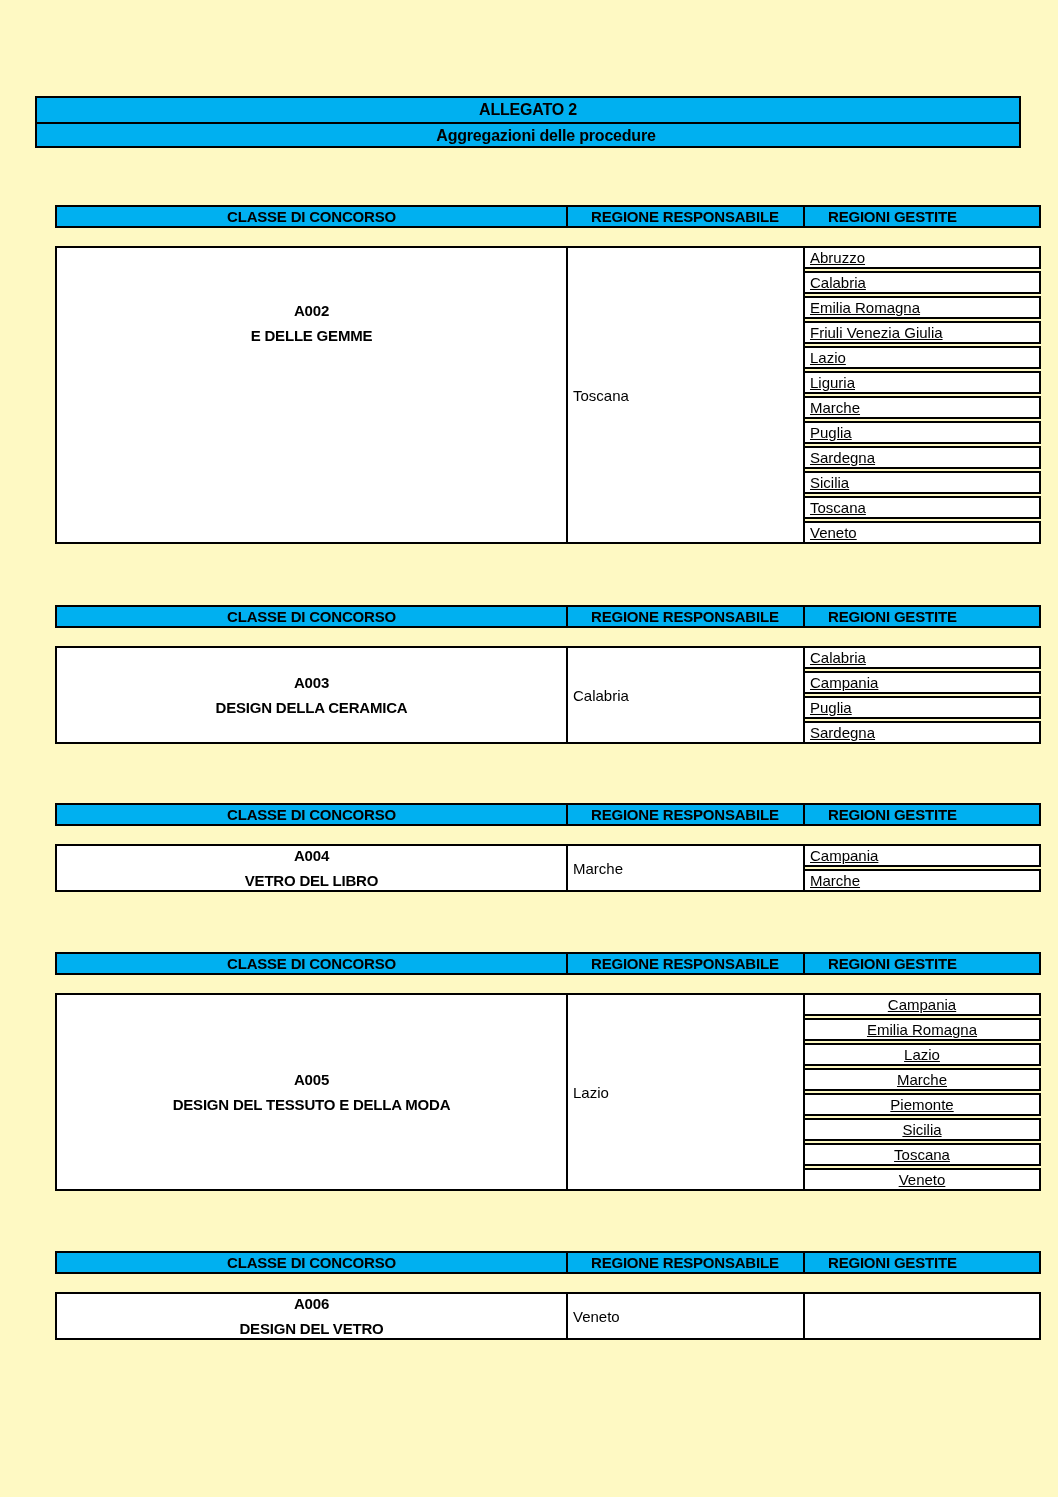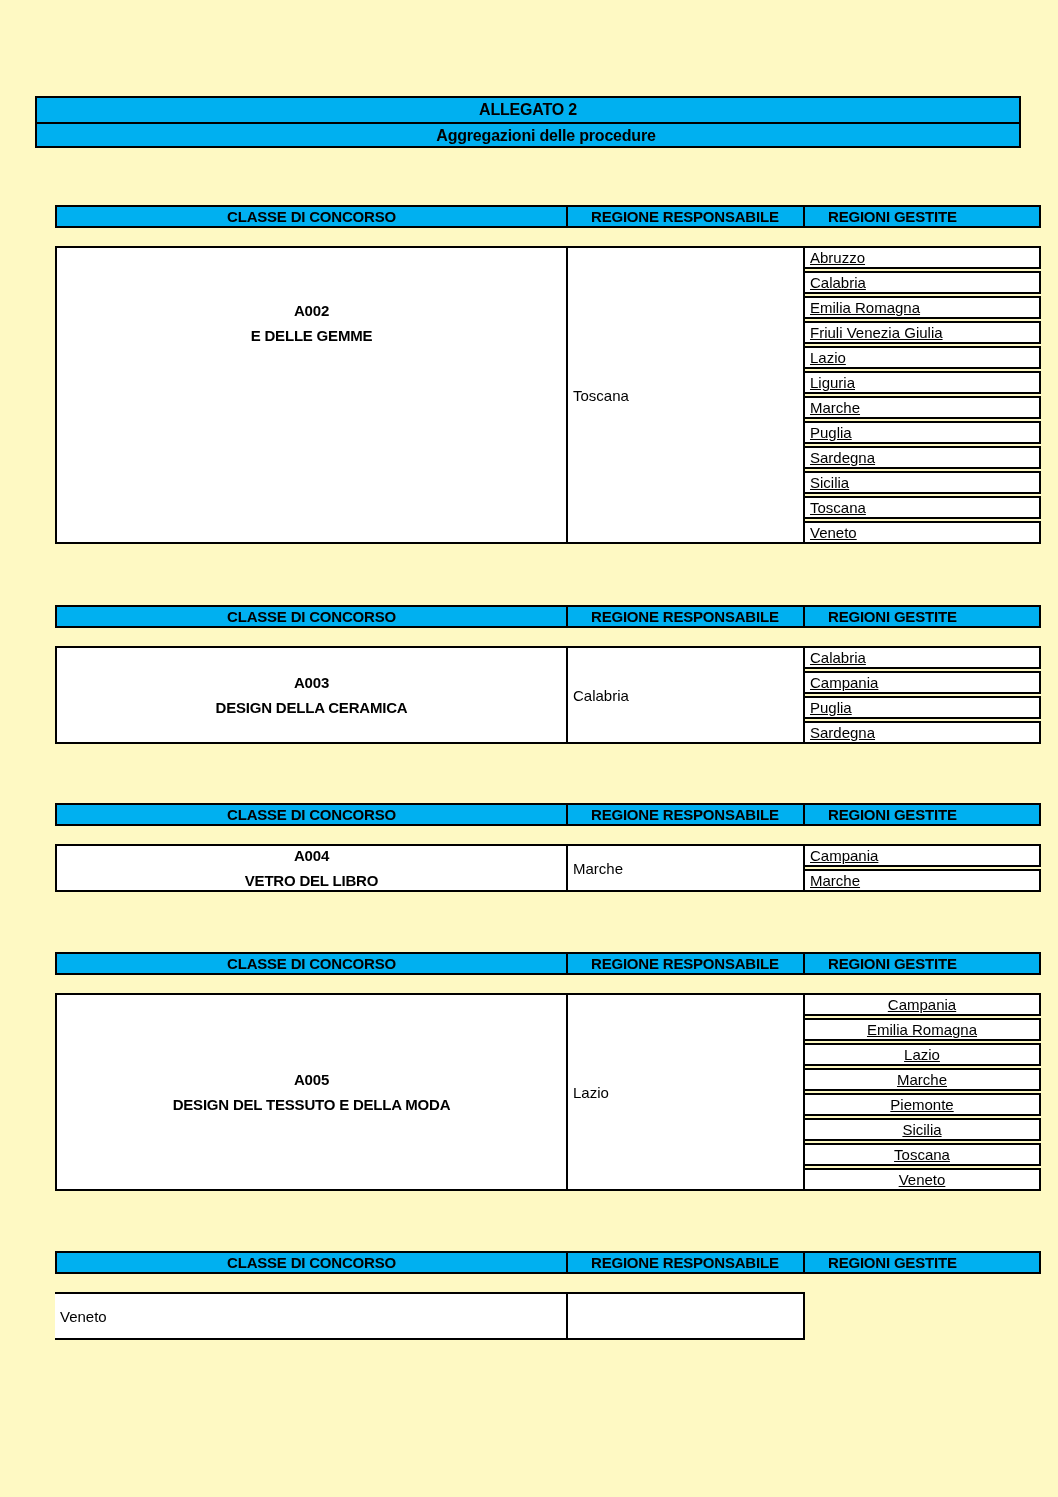--- a/index.html
+++ b/index.html
@@ -182,19 +182,25 @@
         <div class="region-box">Sicilia</div>
         <div class="region-box">Toscana</div>
         <div class="region-box">Veneto</div>
       </div>
   </div>
 
   <div class="tbl t5">
     <div class="hcell c1">CLASSE DI CONCORSO</div>
     <div class="hcell c2">REGIONE RESPONSABILE</div>
     <div class="hcell c3">REGIONI GESTITE</div>
+    <div class="bcell class-cell">
+      <div class="class-line">A006</div>
+      <div class="name-lines">
+          <div>DESIGN DEL VETRO</div>
+        </div>
+    </div>
     <div class="bcell resp-cell">Veneto</div>
     <div class="regions">
       <div class="region-box-empty"></div>
     </div>
   </div>
 
 </div>
 
 </body></html>

